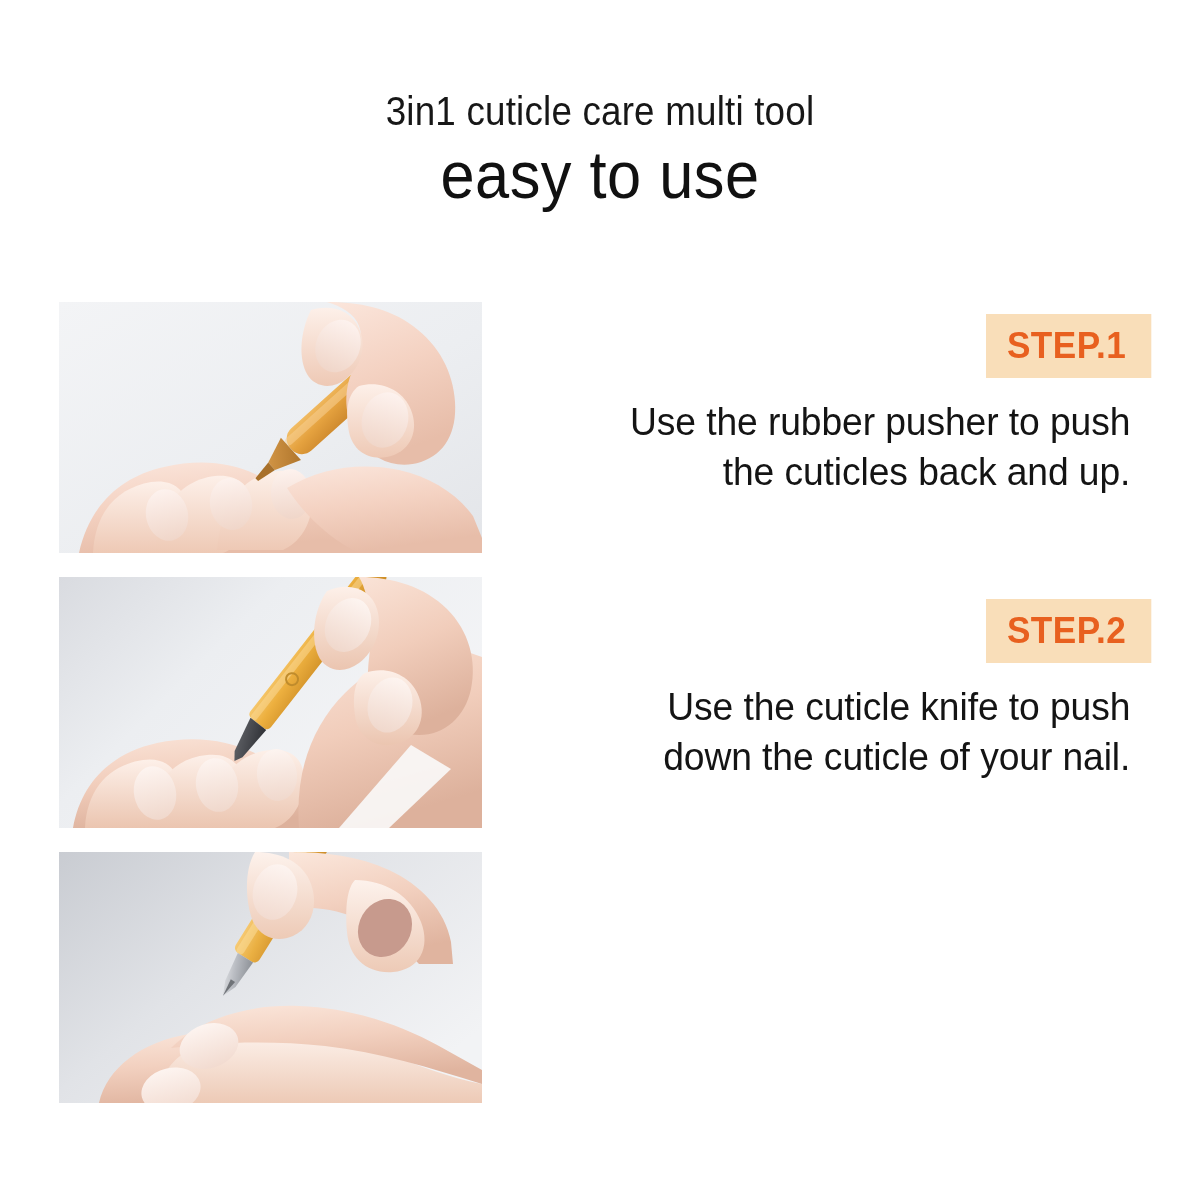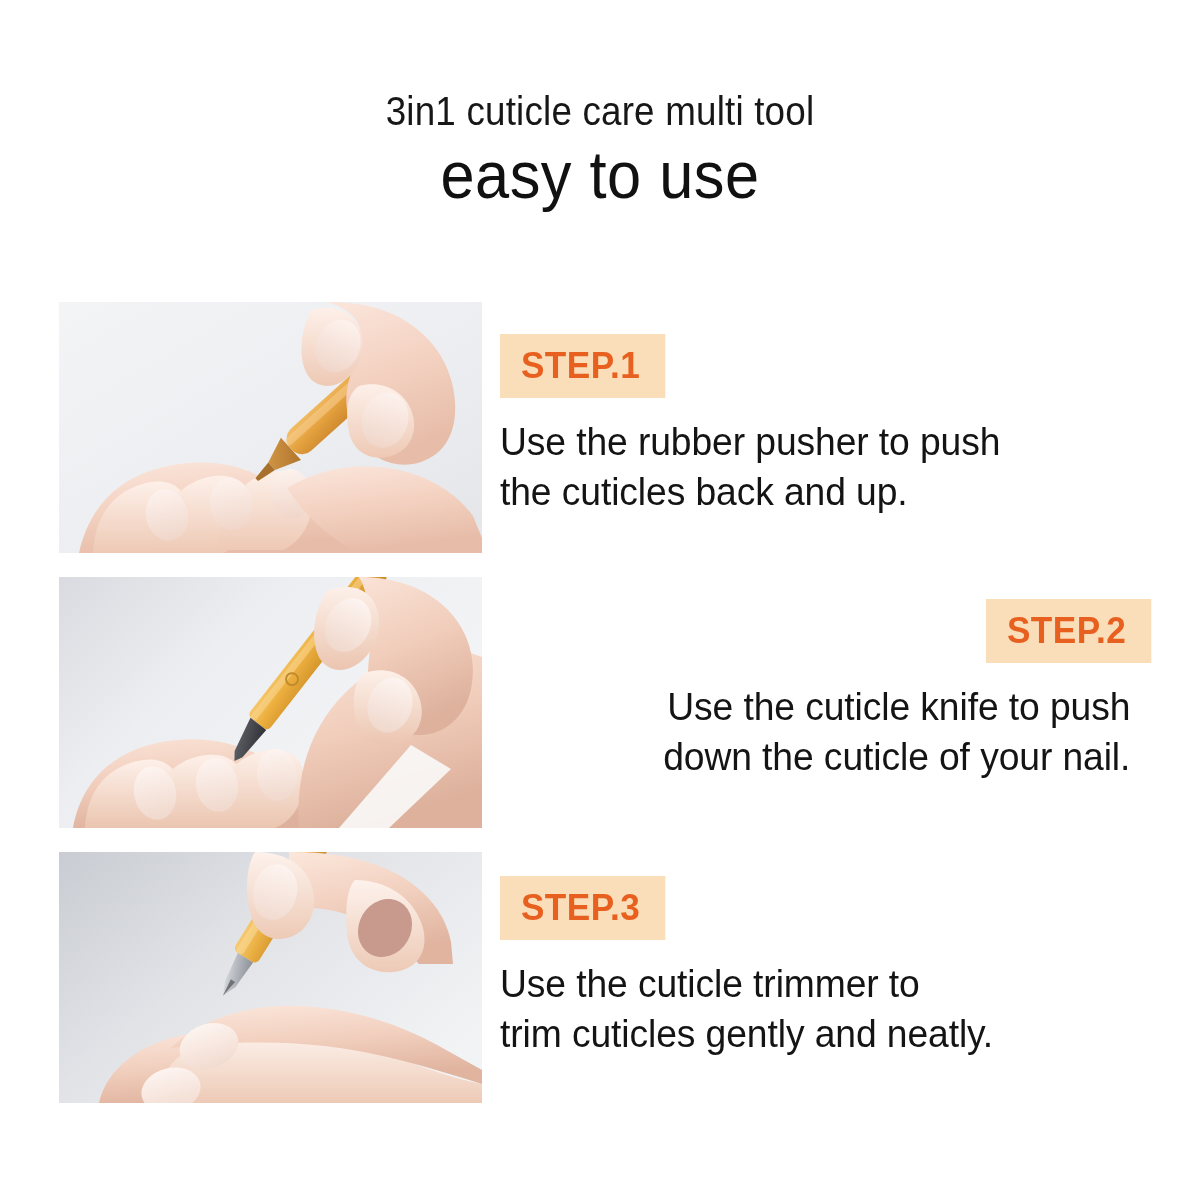--- a/index.html
+++ b/index.html
@@ -74,21 +74,21 @@
     font-size:39px;
     font-weight:400;
     color:#141414;
     line-height:1.27;
     letter-spacing:-0.1px;
     transform:scaleX(0.955);
     transform-origin:left center;
     white-space:pre-line;
   }
   
-  .row-1 .copy{top:32px;}
+  .row-1 .copy{top:12px;text-align:right;}
   .row-2 .copy{top:22px;text-align:right;}
   .row-3 .copy{top:24px;}
 </style>
 </head>
 <body>
 
 <div class="page">
 
   <div class="header">
     <div class="subtitle">3in1 cuticle care multi tool</div>
@@ -287,21 +287,16 @@
             <path d="M150 84 L 132 86 L 150 89 Z" fill="#6f7378"></path>
           </g>
 
           <path d="M230 0 C 266 0, 300 4, 330 18 C 362 33, 386 58, 392 90 L 394 112 L 360 112 C 342 92, 322 76, 298 66 C 276 57, 252 54, 230 56 Z" fill="url(#skin3)"></path>
           <path d="M196 0 C 222 0, 244 10, 252 32 C 260 54, 252 76, 234 84 C 216 92, 198 84, 192 64 C 186 44, 186 16, 196 0 Z" fill="url(#skin3b)"></path>
           <path d="M296 28 C 326 28, 352 44, 362 70 C 372 96, 360 118, 334 120 C 308 122, 290 106, 288 80 C 286 56, 288 36, 296 28 Z" fill="url(#skin3b)"></path>
           <ellipse cx="216" cy="40" rx="22" ry="28" fill="url(#nail3)" transform="rotate(14 216 40)"></ellipse>
           <ellipse cx="326" cy="76" rx="26" ry="30" fill="#c79a8d" transform="rotate(30 326 76)"></ellipse>
         </svg>
       </div>
-      <div class="copy">
-        <div class="badge">STEP.3</div>
-        <div class="desc">Use the cuticle trimmer to
-trim cuticles gently and neatly.</div>
-      </div>
     </div>
 
   </div>
 </div>
 
 </body></html>

